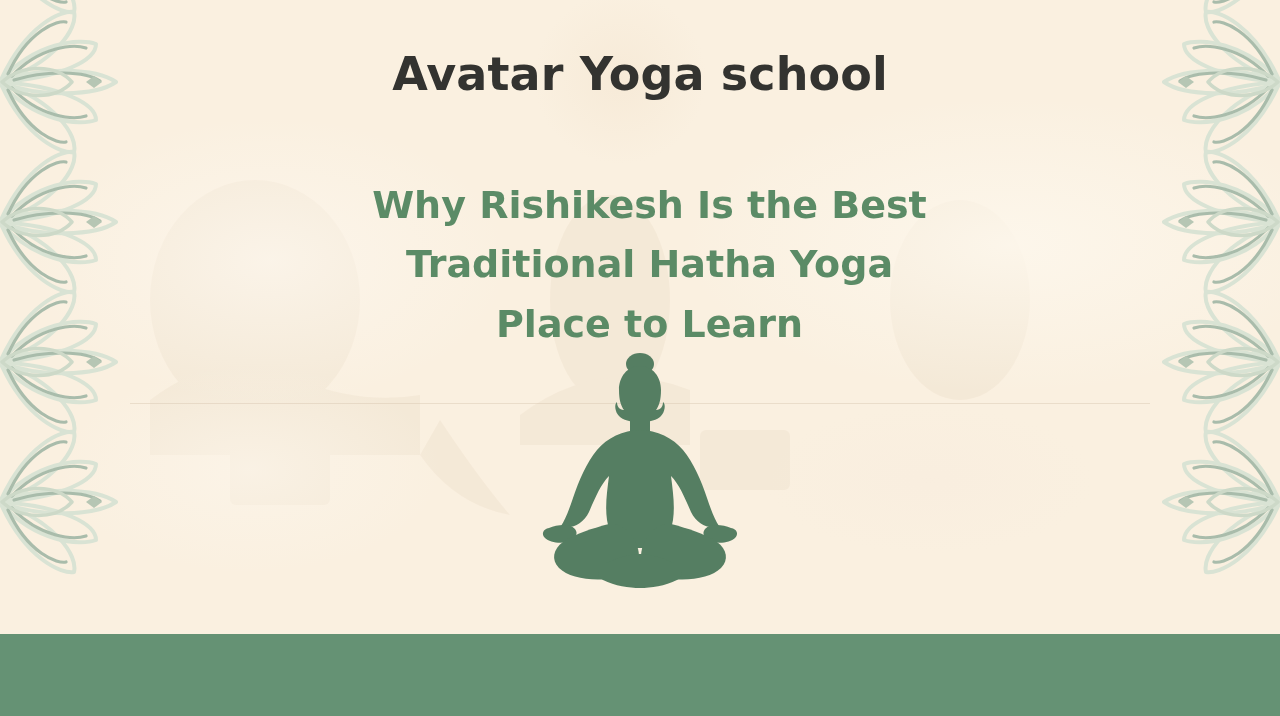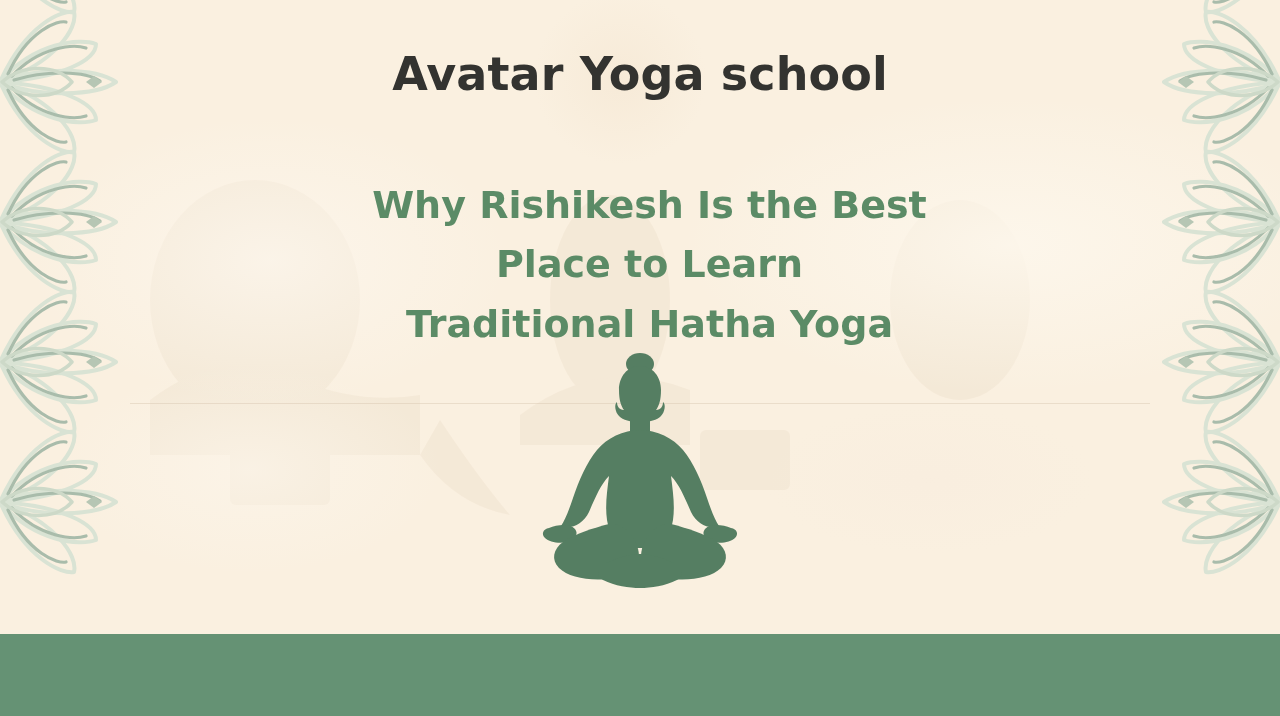--- a/index.html
+++ b/index.html
@@ -265,22 +265,22 @@
           </g>
         </g>
       </g>
     </svg>
   </div>
 
   <div class="title">Avatar Yoga school</div>
 
   <div class="subtitle">
     <span class="ln">Why Rishikesh Is the Best</span>
+    <span class="ln">Traditional Hatha Yoga</span>
     <span class="ln">Place to Learn</span>
-    <span class="ln">Traditional Hatha Yoga</span>
   </div>
 
   <div class="figure">
     <svg viewBox="0 0 210 245" aria-hidden="true">
       <g fill="#557e62">
 
         <ellipse cx="105" cy="12" rx="14" ry="11"></ellipse>
 
         <path d="M105 14
                  C 92 14, 84 25, 84 38

